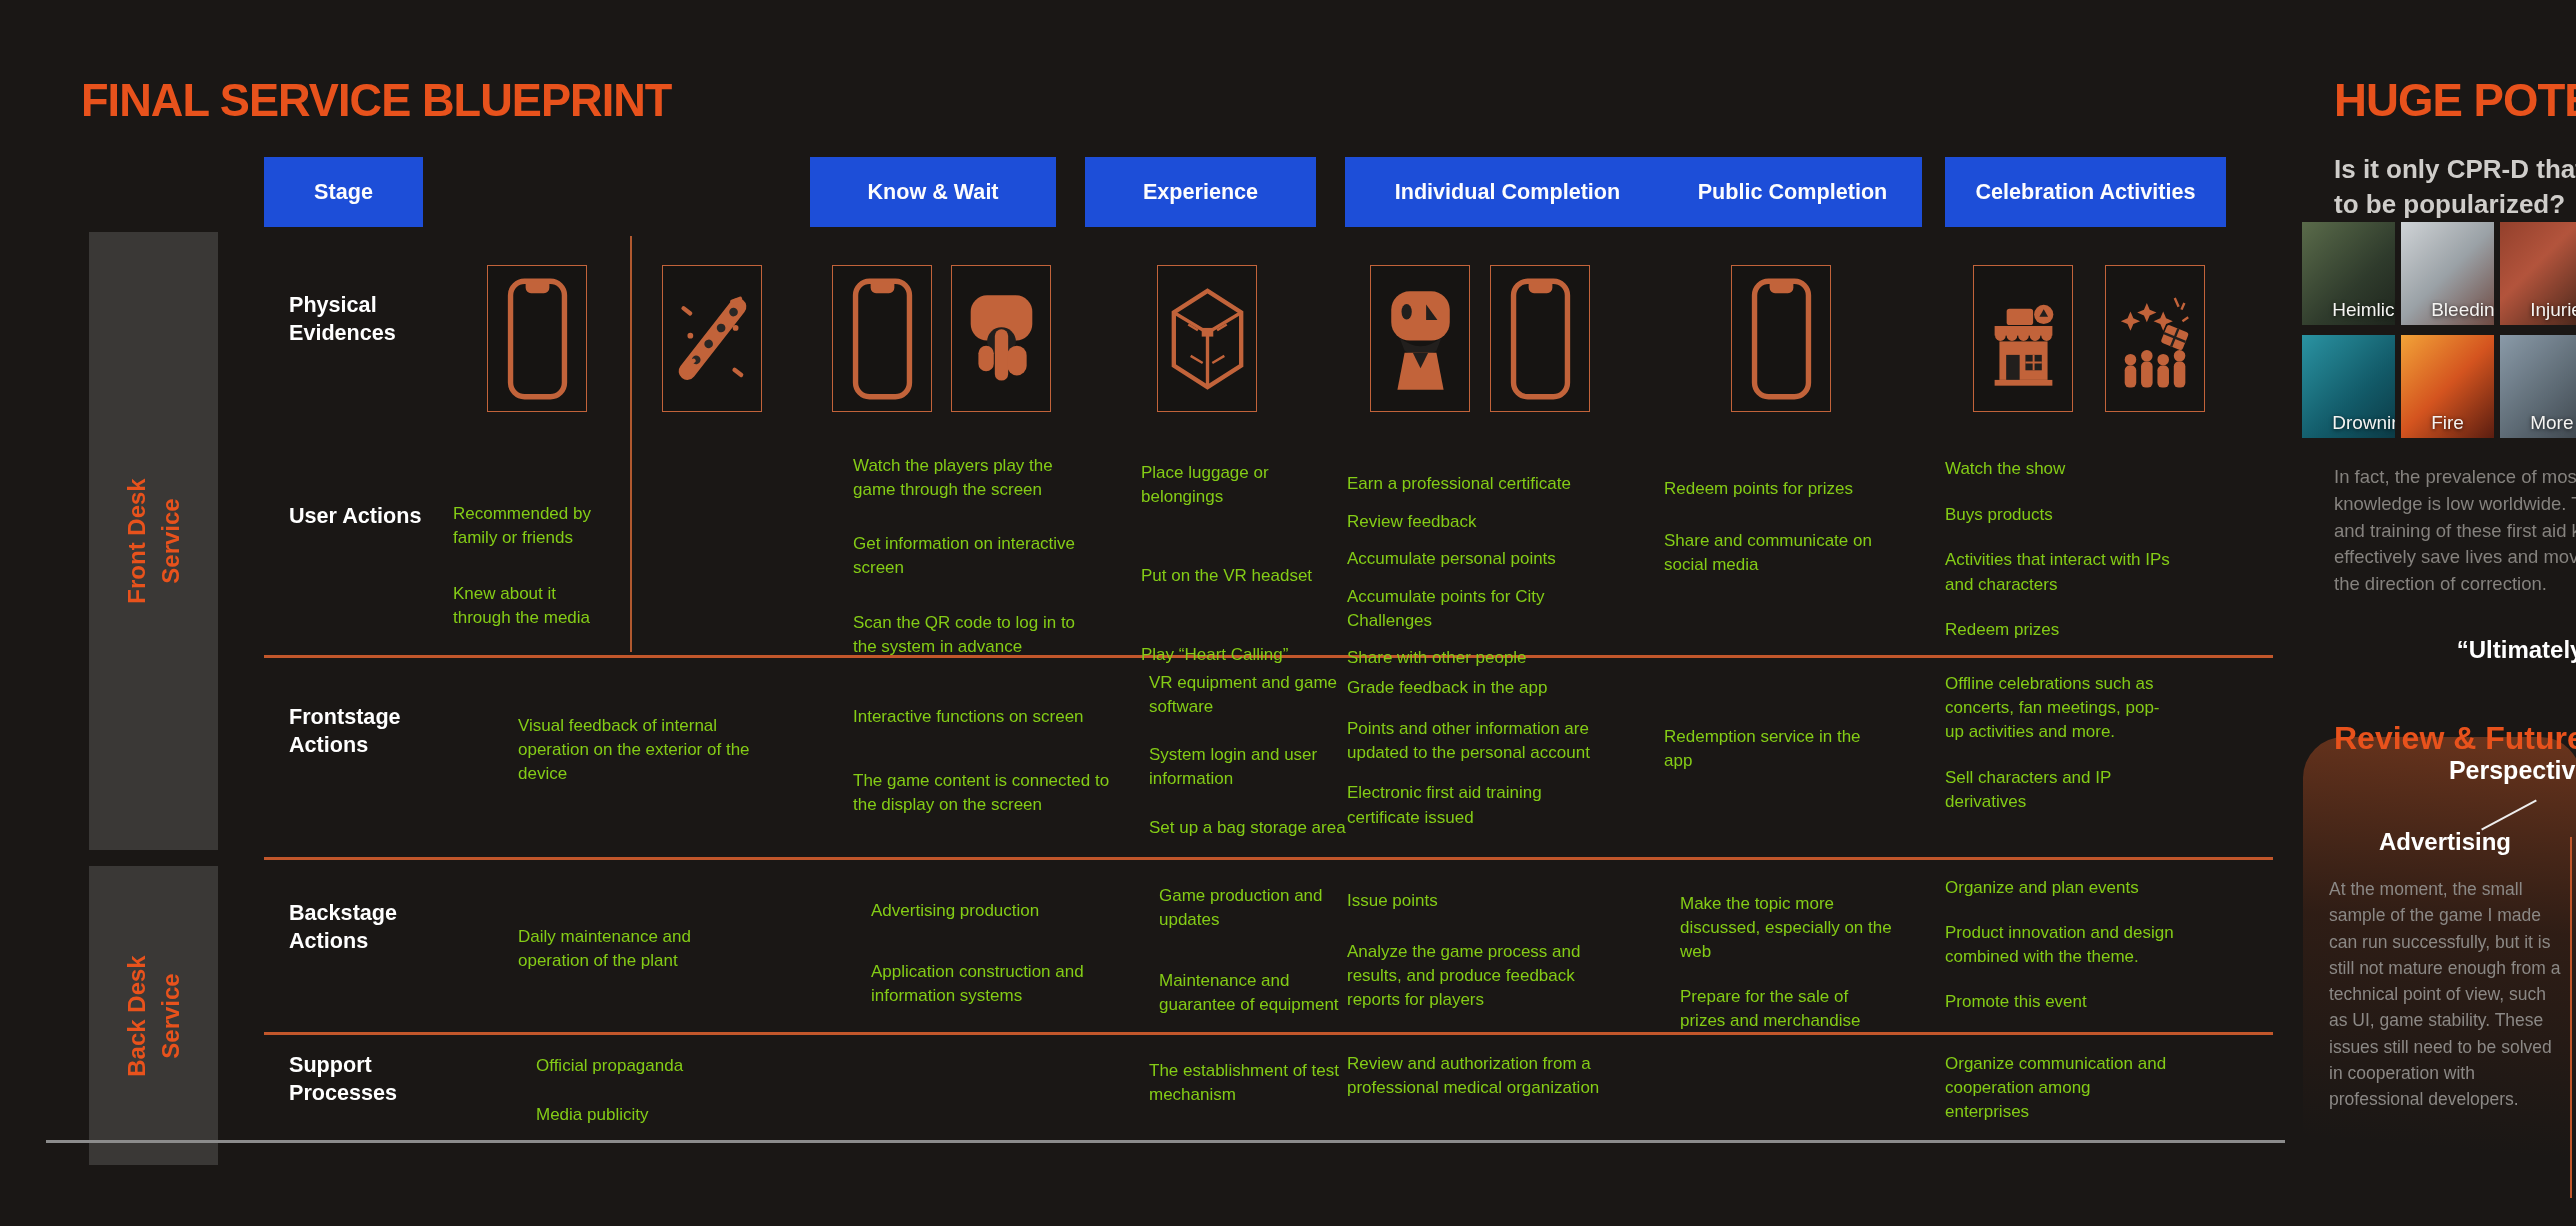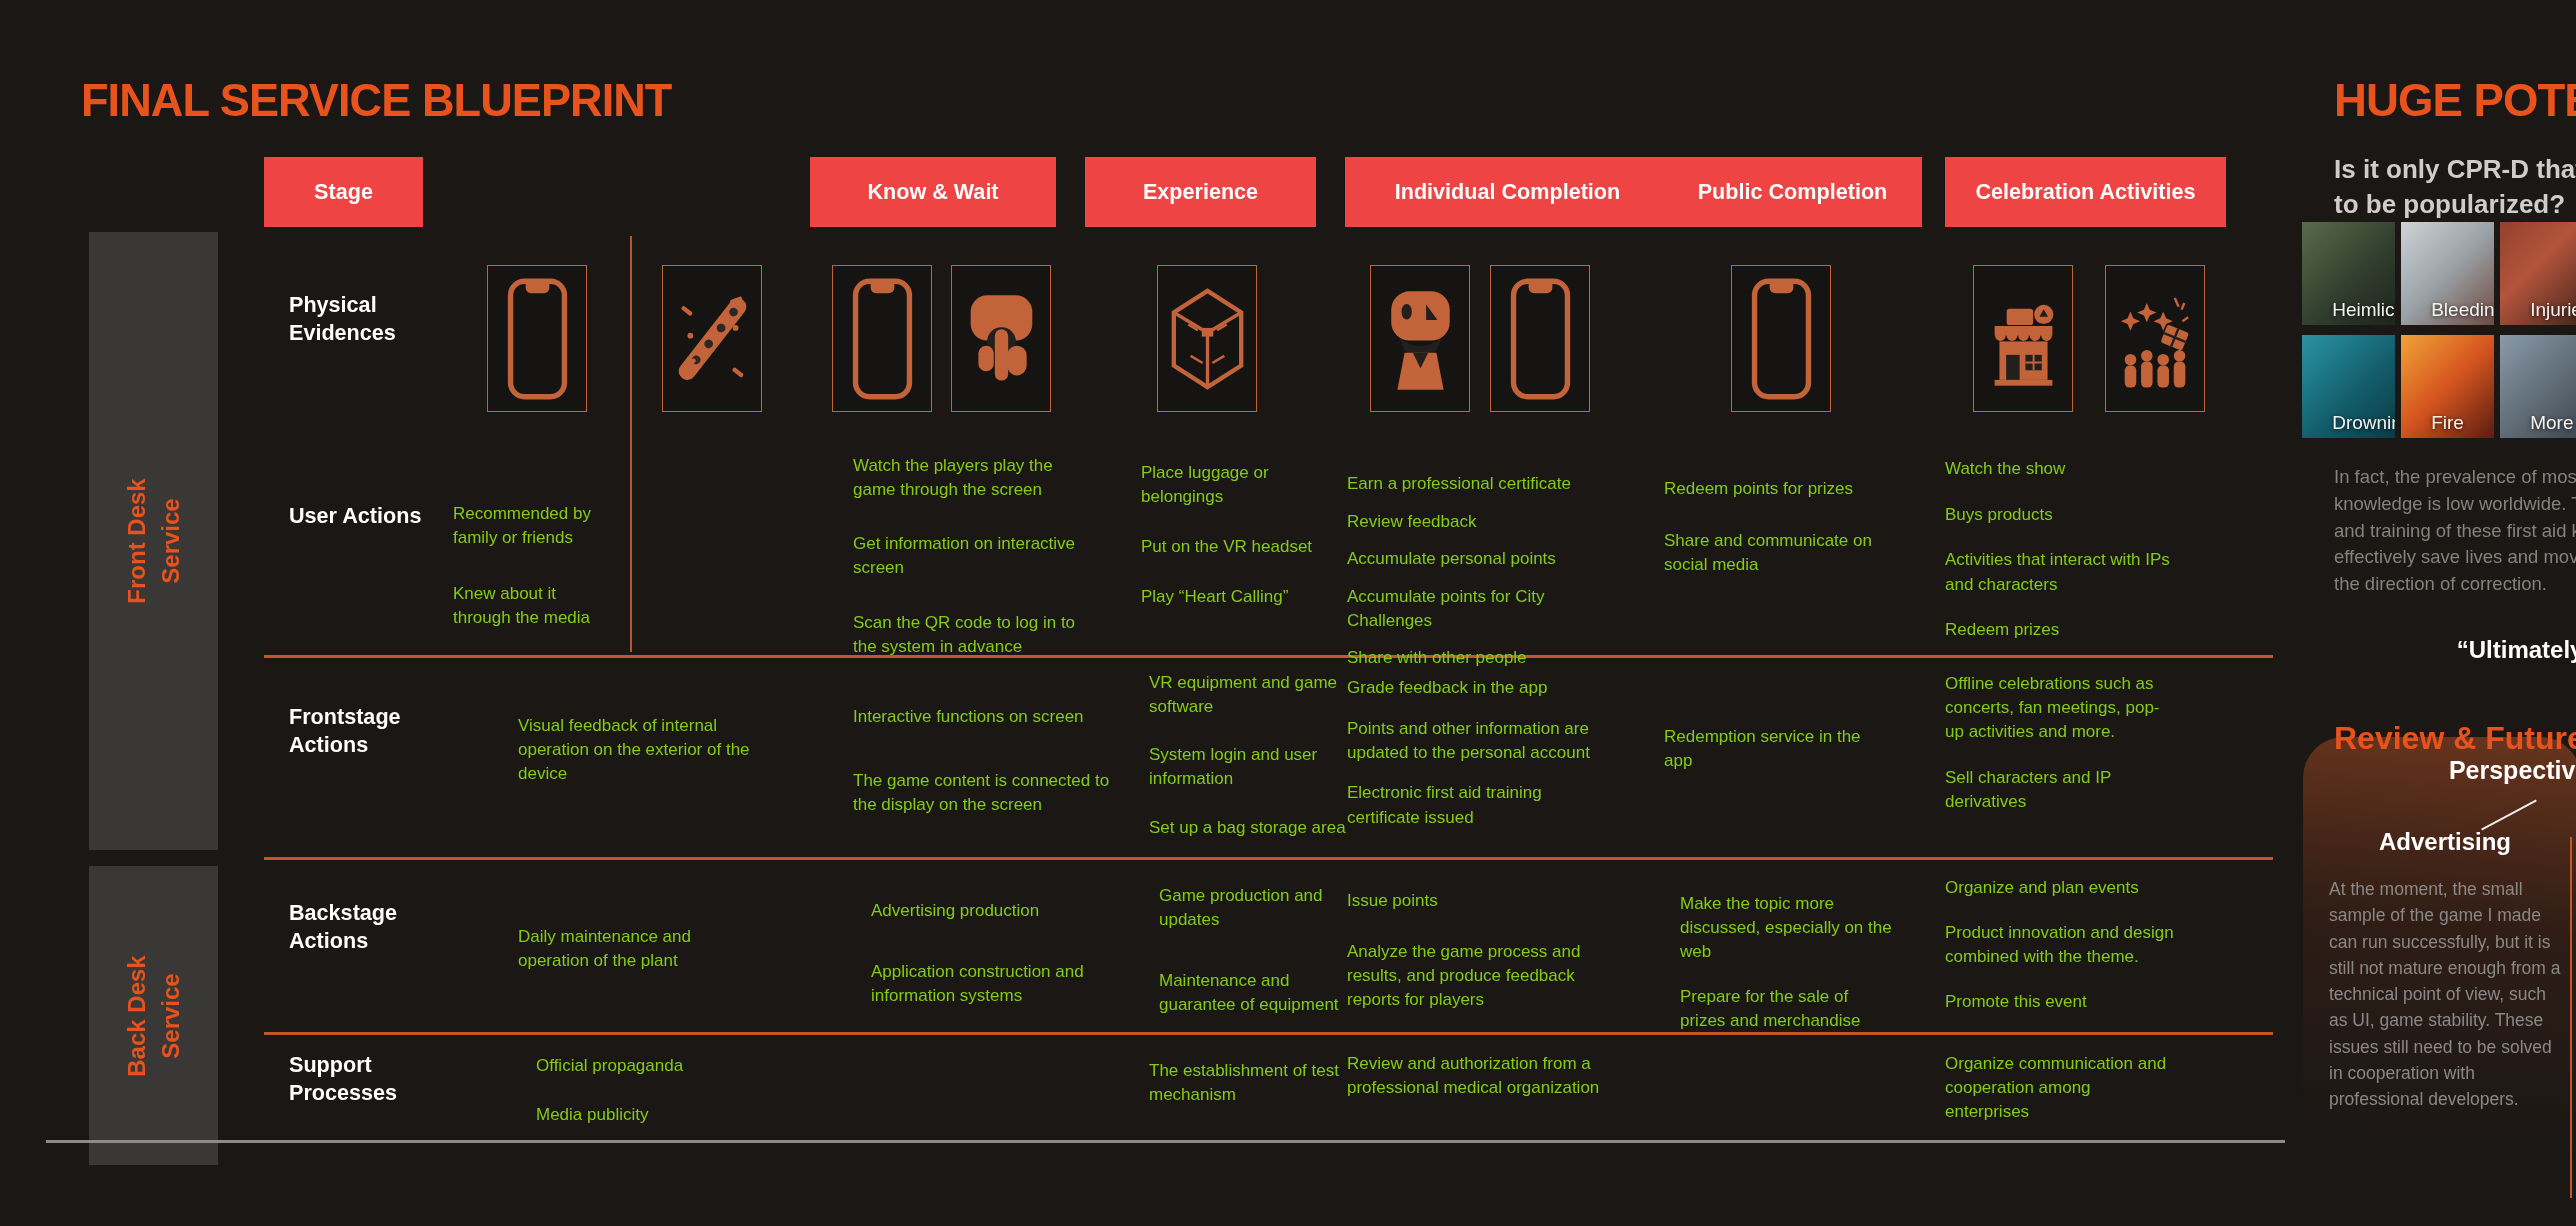--- a/index.html
+++ b/index.html
@@ -1,21 +1,21 @@
 <!DOCTYPE html>
 <html style="font-size:8.2px"><head>
 <meta charset="utf-8">
 <style>
   html,body{margin:0;padding:0;background:#12100e;overflow:hidden;}
   #canvas{position:relative;width:3470px;height:1226px;background:#1a1715;
           font-family:"Liberation Sans","DejaVu Sans",sans-serif;color:#f0efed;}
   
   .bp-title{position:absolute;left:81px;top:72px;font-size:47px;font-weight:700;
             letter-spacing:-1px;color:#e8521c;margin:0;transform:scaleX(.96);transform-origin:left;}
-  .hdr{position:absolute;top:157px;height:70px;background:#ef4444;color:#fdfdfd;
+  .hdr{position:absolute;top:157px;height:70px;background:#1d4ed8;color:#fdfdfd;
        display:flex;align-items:center;justify-content:center;font-weight:700;font-size:21.6px;text-align:center;}
   .sidebox{position:absolute;left:89px;width:129px;background:#3a3836;}
   .vlabel{position:absolute;left:50%;top:50%;transform:translate(-50%,-50%) rotate(-90deg);
           color:#e8521c;font-weight:700;font-size:24px;line-height:1.4;text-align:center;white-space:nowrap;}
   .rowlabel{position:absolute;left:289px;width:149px;color:#ffffff;font-weight:700;
             font-size:21.6px;line-height:1.3;}
   .hline{position:absolute;left:264px;width:2009px;height:3.1px;background:#c2572b;}
   .grayline{position:absolute;left:46px;width:2239px;height:3.1px;background:#8c8c8c;top:1140px;}
   .subvline{position:absolute;left:630px;top:236px;width:1.5px;height:416px;background:#b1592f;}
   .iconbox{position:absolute;top:265px;width:98px;height:145px;border:1.5px solid #c2633a;
@@ -191,21 +191,21 @@
 
   <div class="cells" style="left:453px;top:502px;width:155px;gap:32px">
     <div>Recommended by family or friends</div>
     <div>Knew about it through the media</div>
   </div>
   <div class="cells" style="left:853px;top:454px;width:227px;gap:30px">
     <div>Watch the players play the game through the screen</div>
     <div>Get information on interactive screen</div>
     <div>Scan the QR code to log in to the system in advance</div>
   </div>
-  <div class="cells" style="left:1141px;top:461px;width:185px;gap:26px">
+  <div class="cells" style="left:1141px;top:461px;width:185px;gap:55px">
     <div>Place luggage or belongings</div>
     <div>Put on the VR headset</div>
     <div>Play “Heart Calling”</div>
   </div>
   <div class="cells" style="left:1347px;top:472px;width:268px;gap:13.4px">
     <div>Earn a professional certificate</div>
     <div>Review feedback</div>
     <div>Accumulate personal points</div>
     <div>Accumulate points for City Challenges</div>
     <div>Share with other people</div>

